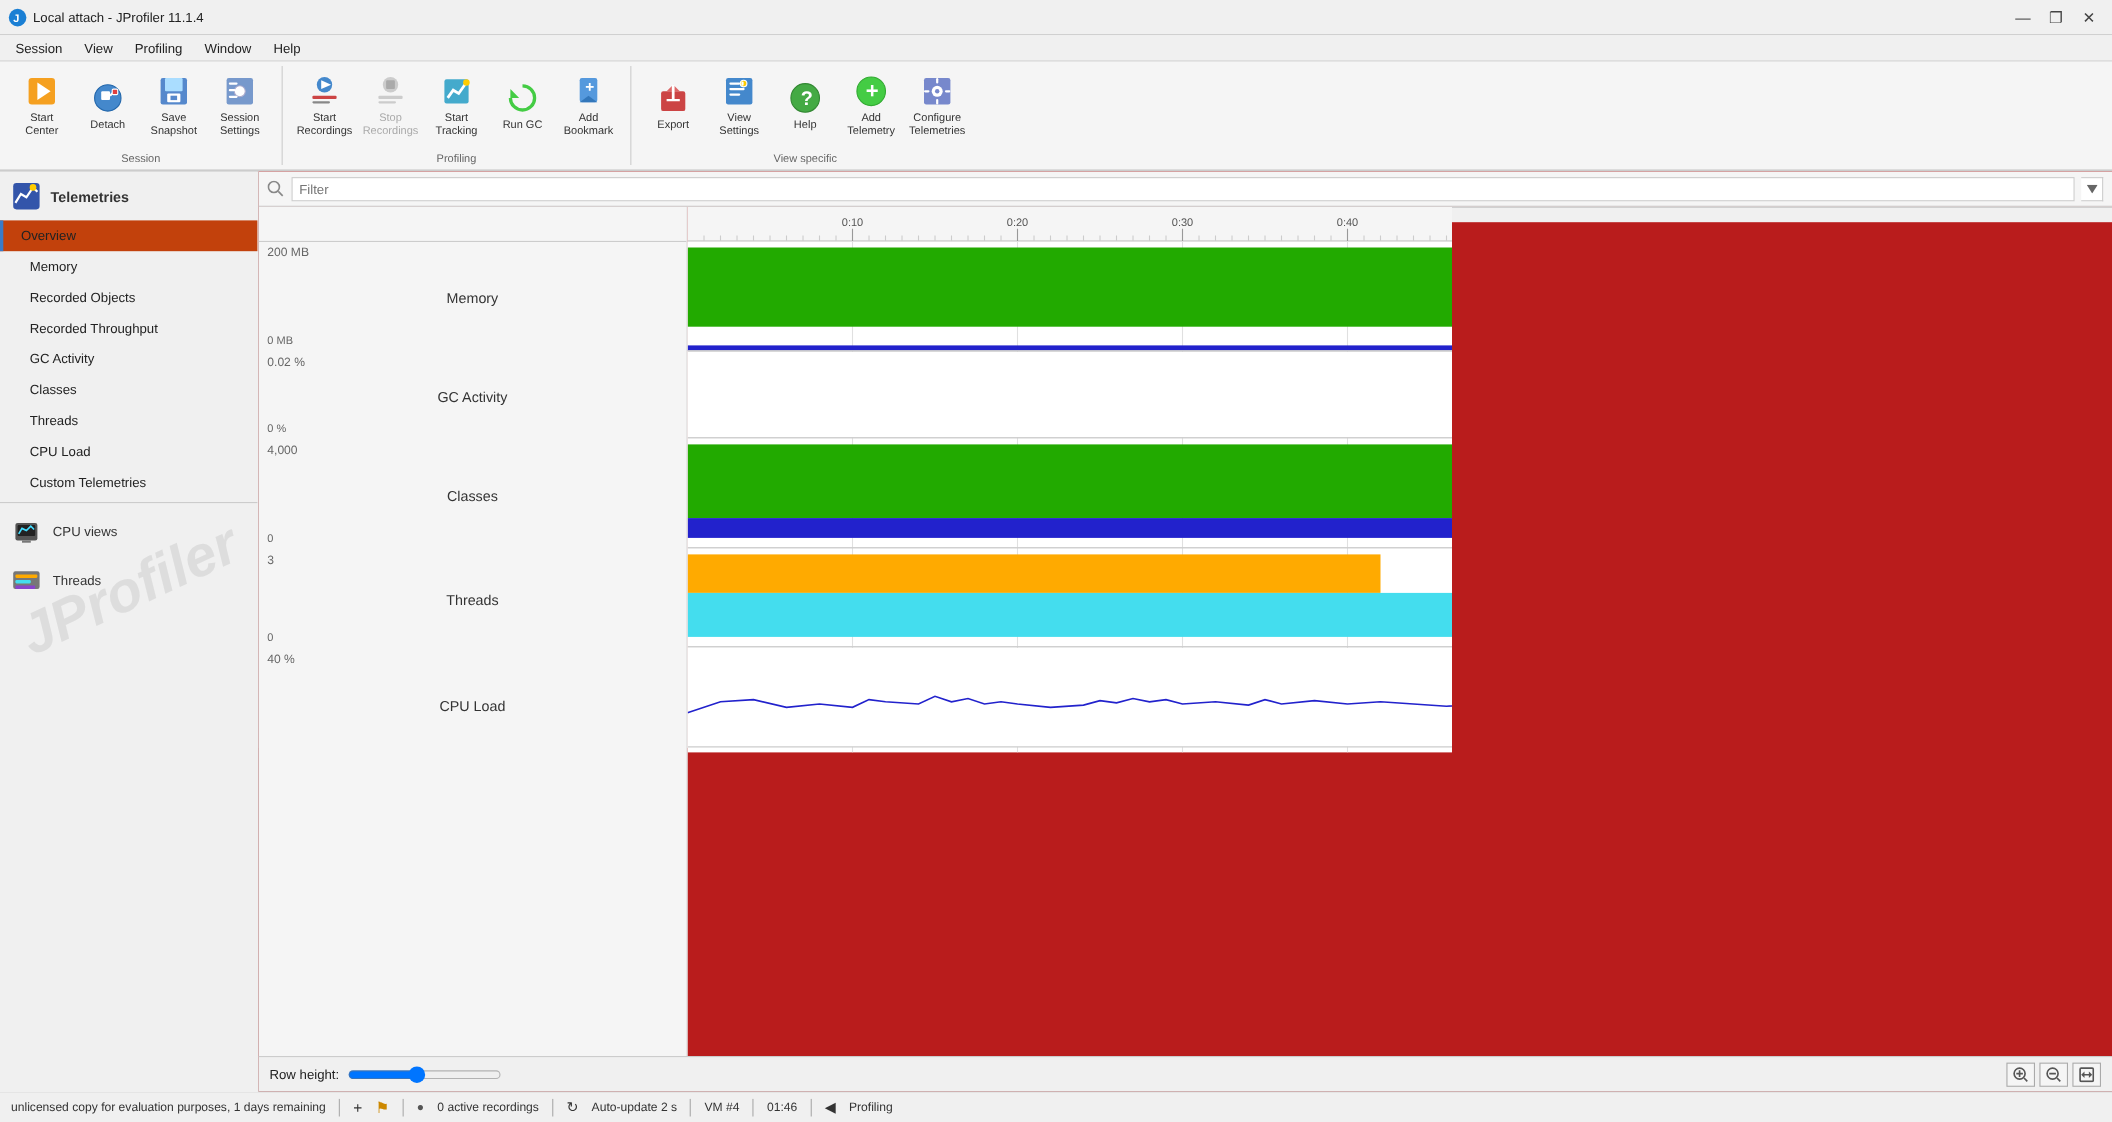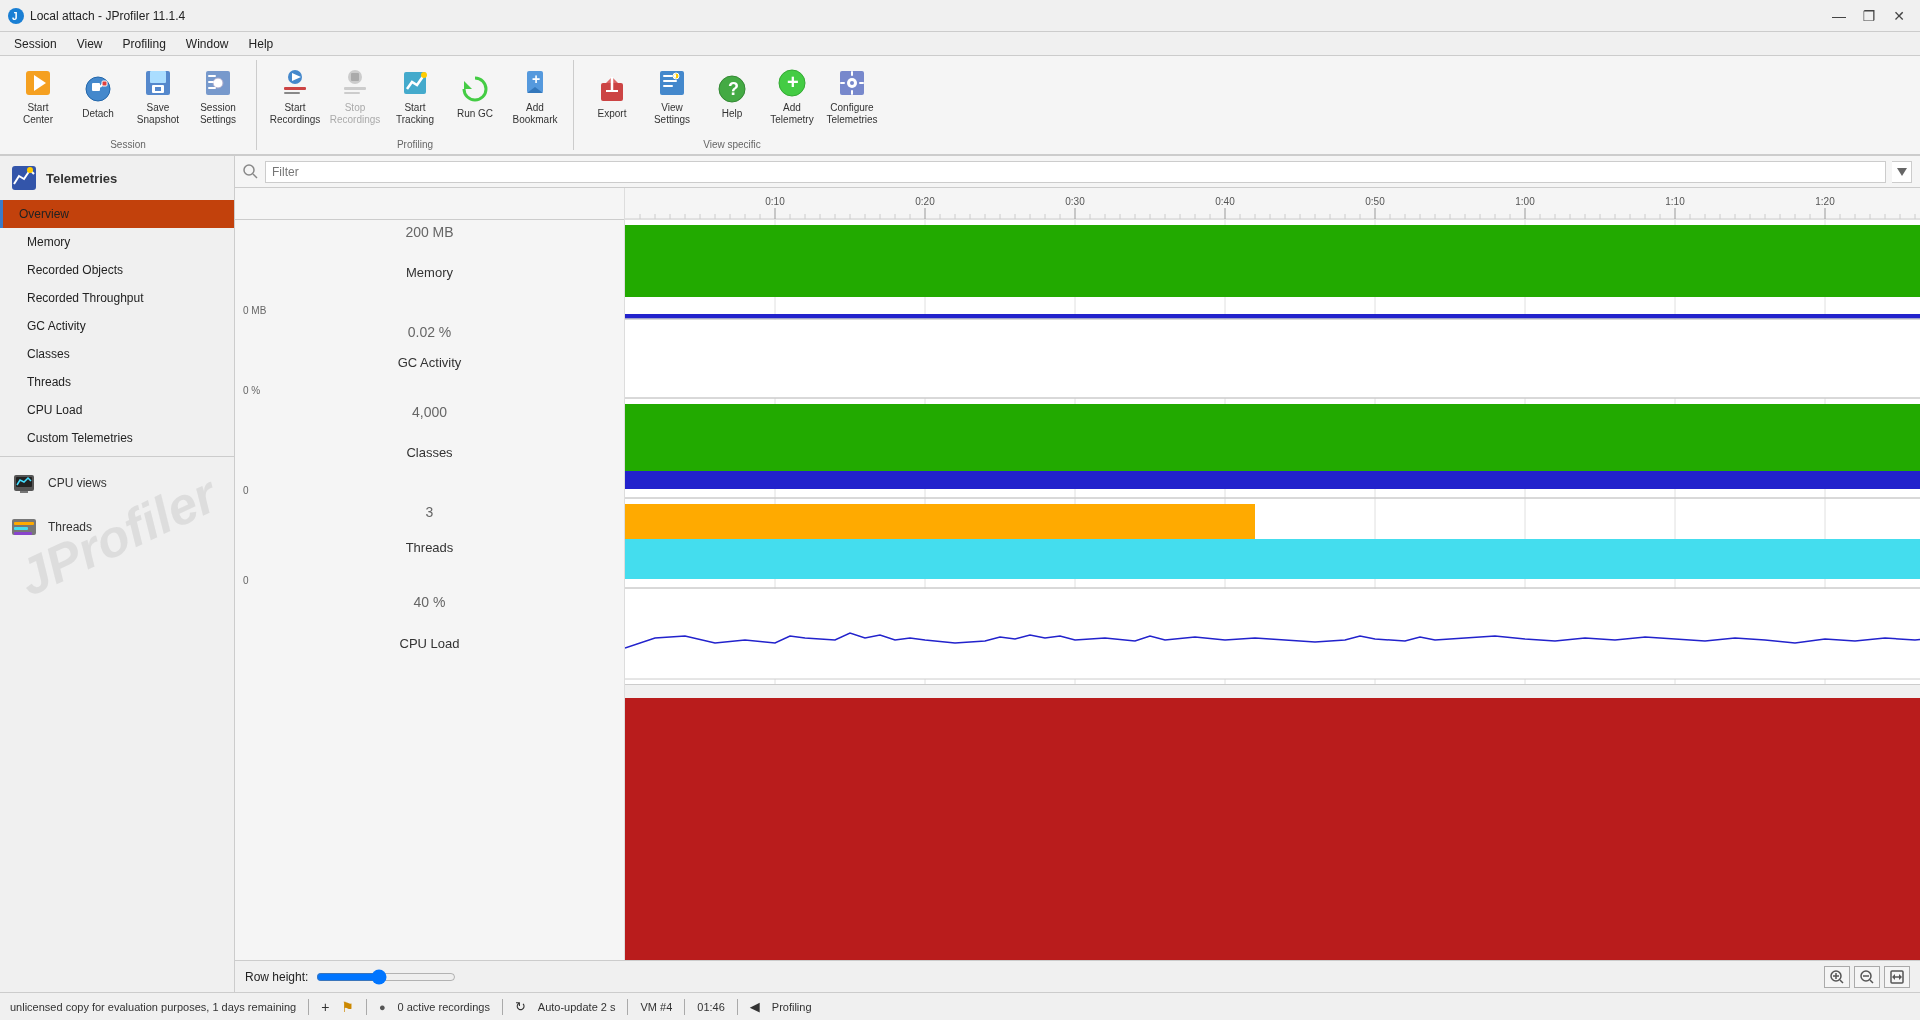--- a/index.html
+++ b/index.html
@@ -46,24 +46,24 @@
     #content { flex: 1; display: flex; flex-direction: column; overflow: hidden; background: #b91c1c; }
 
     
     #filter-bar { height: 32px; background: #f5f5f5; border-bottom: 1px solid #ccc; display: flex; align-items: center; padding: 0 8px; gap: 6px; }
     #filter-input { flex: 1; height: 22px; border: 1px solid #ccc; background: white; padding: 0 6px; font-size: 12px; outline: none; }
     .filter-dropdown-btn { width: 20px; height: 22px; border: 1px solid #ccc; background: white; cursor: pointer; display: flex; align-items: center; justify-content: center; border-left: none; }
 
     
     #timeline-container { flex: 1; display: flex; overflow: hidden; }
     #timeline-labels { width: 390px; min-width: 390px; background: #f5f5f5; border-right: 1px solid #ddd; display: flex; flex-direction: column; }
-    #timeline-charts { flex: 1; overflow-x: auto; overflow-y: hidden; position: relative; display: flex; flex-direction: column; }
+    #timeline-charts { flex: 1; overflow-x: auto; overflow-y: hidden; position: relative; display: flex; flex-direction: row; }
     .chart-label-cell { width: 390px; min-width: 390px; background: #f5f5f5; border-right: 1px solid #ddd; display: flex; flex-direction: column; justify-content: space-between; padding: 4px 8px; }
     .chart-label-name { font-size: 13px; font-weight: 500; color: #333; align-self: center; }
-    .chart-label-scale-top { font-size: 14px; color: #666; text-align: center; }
+    .chart-label-scale-top { font-size: 11px; color: #666; text-align: left; }
     .chart-label-scale-bottom { font-size: 10px; color: #666; text-align: left; }
 
     
     #statusbar { height: 28px; background: #f0f0f0; border-top: 1px solid #ccc; display: flex; align-items: center; padding: 0 10px; gap: 12px; font-size: 11px; color: #333; }
     .status-sep { width: 1px; height: 16px; background: #aaa; }
 
     
     #row-height-bar { height: 32px; background: #f0f0f0; border-top: 1px solid #ccc; display: flex; align-items: center; padding: 0 10px; gap: 10px; font-size: 12px; justify-content: space-between; }
     #row-height-slider-area { display: flex; align-items: center; gap: 8px; }
     input[type=range] { width: 140px; }

